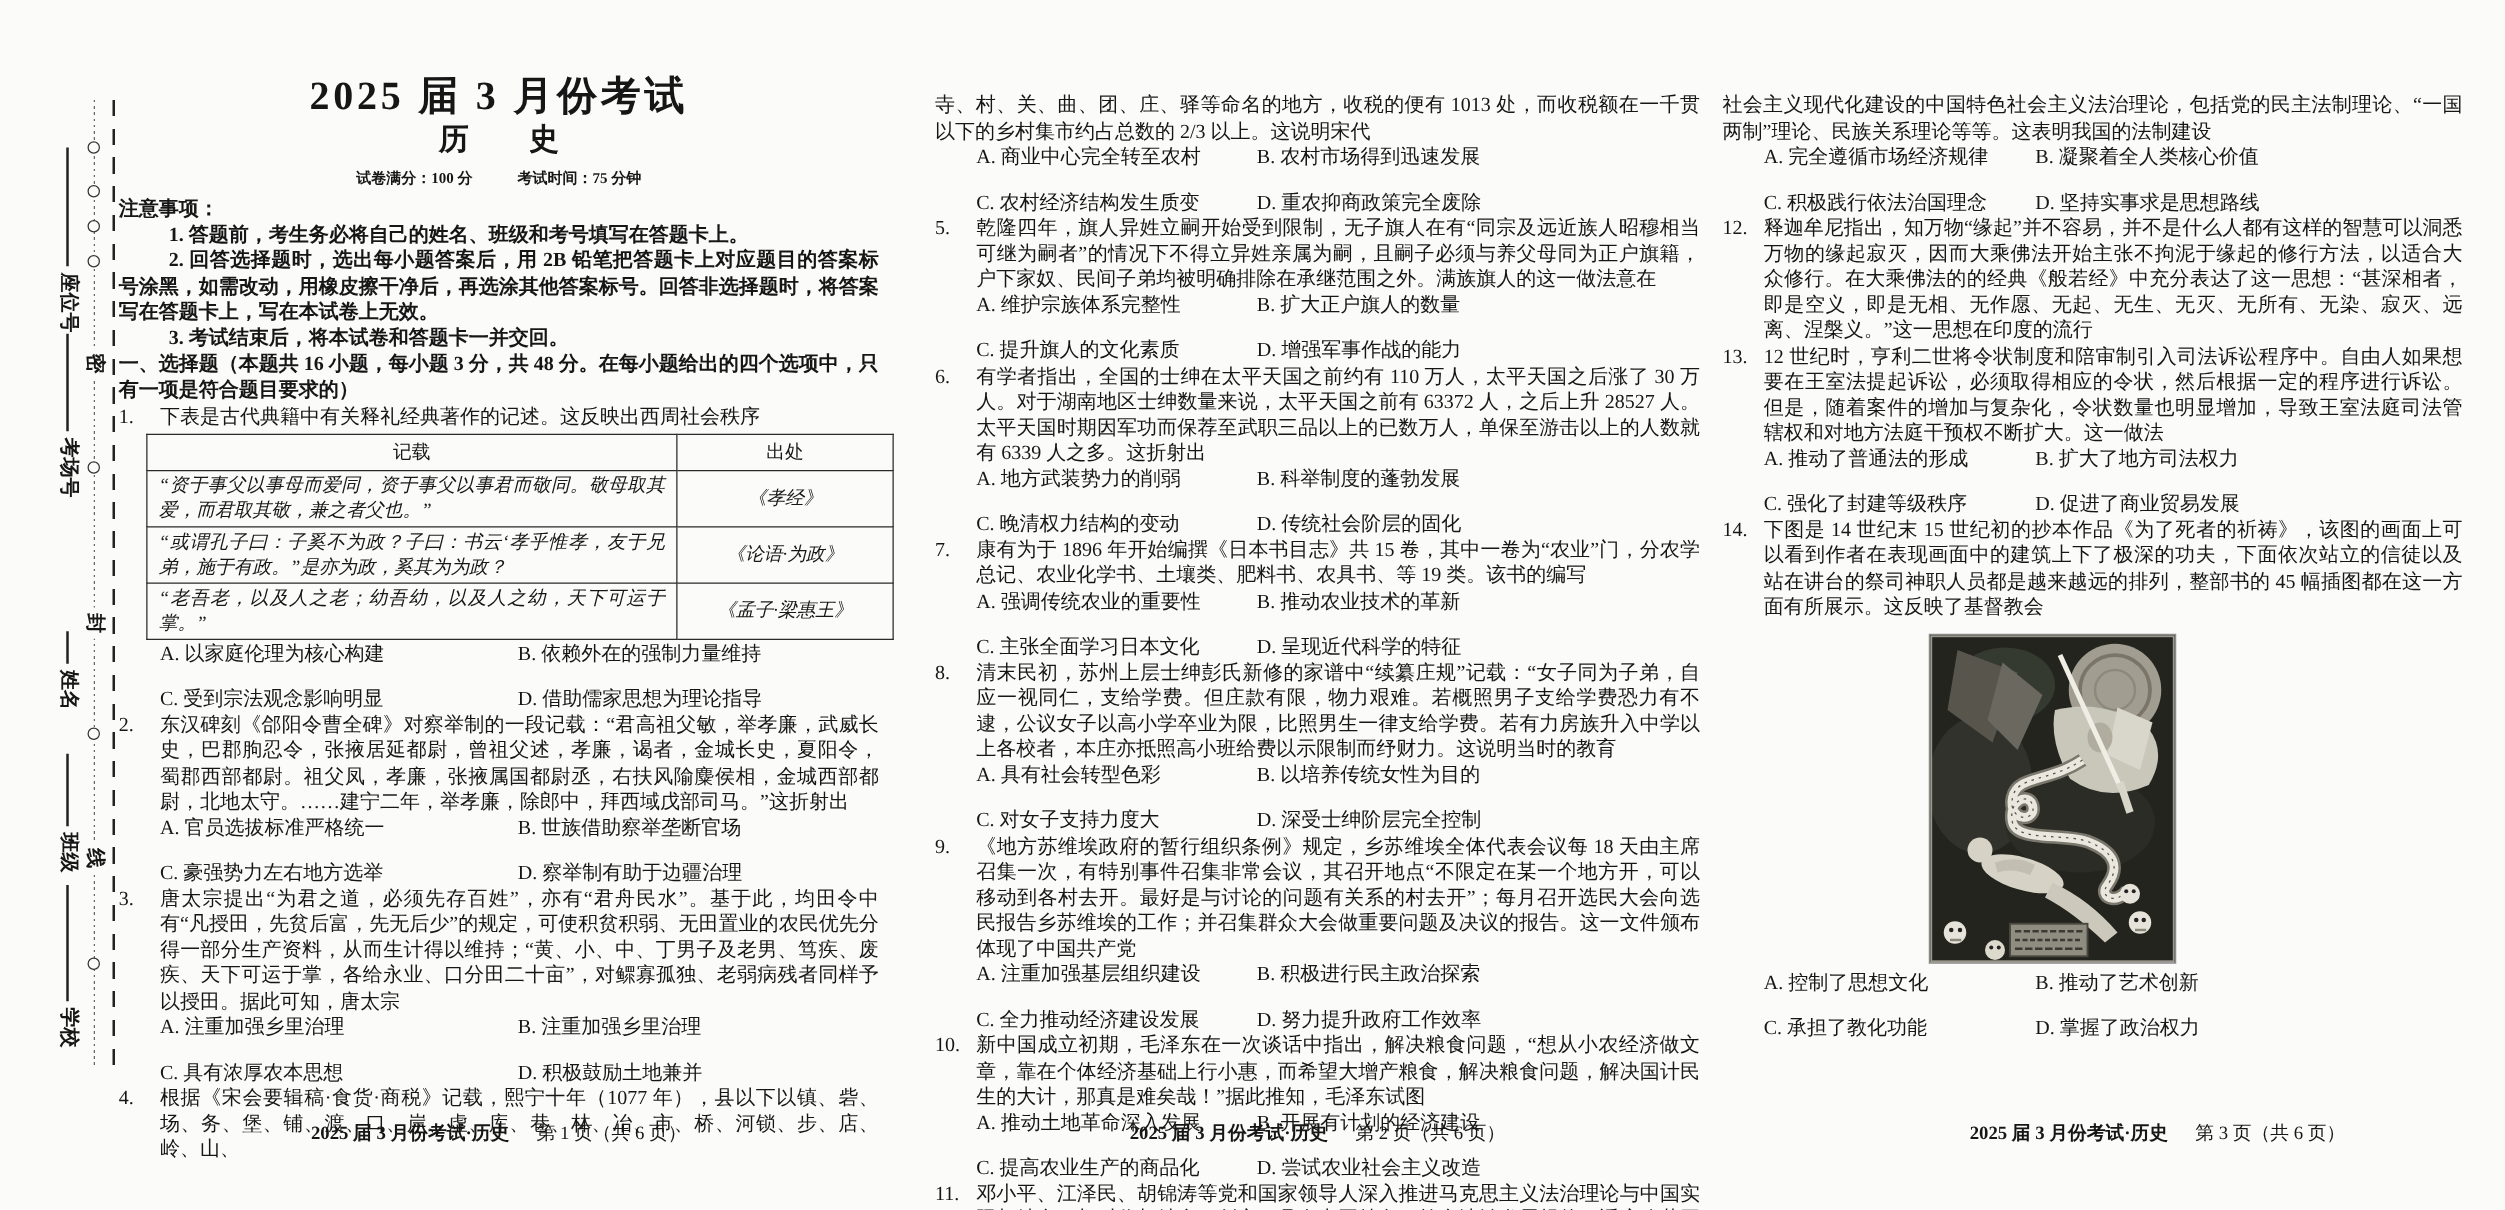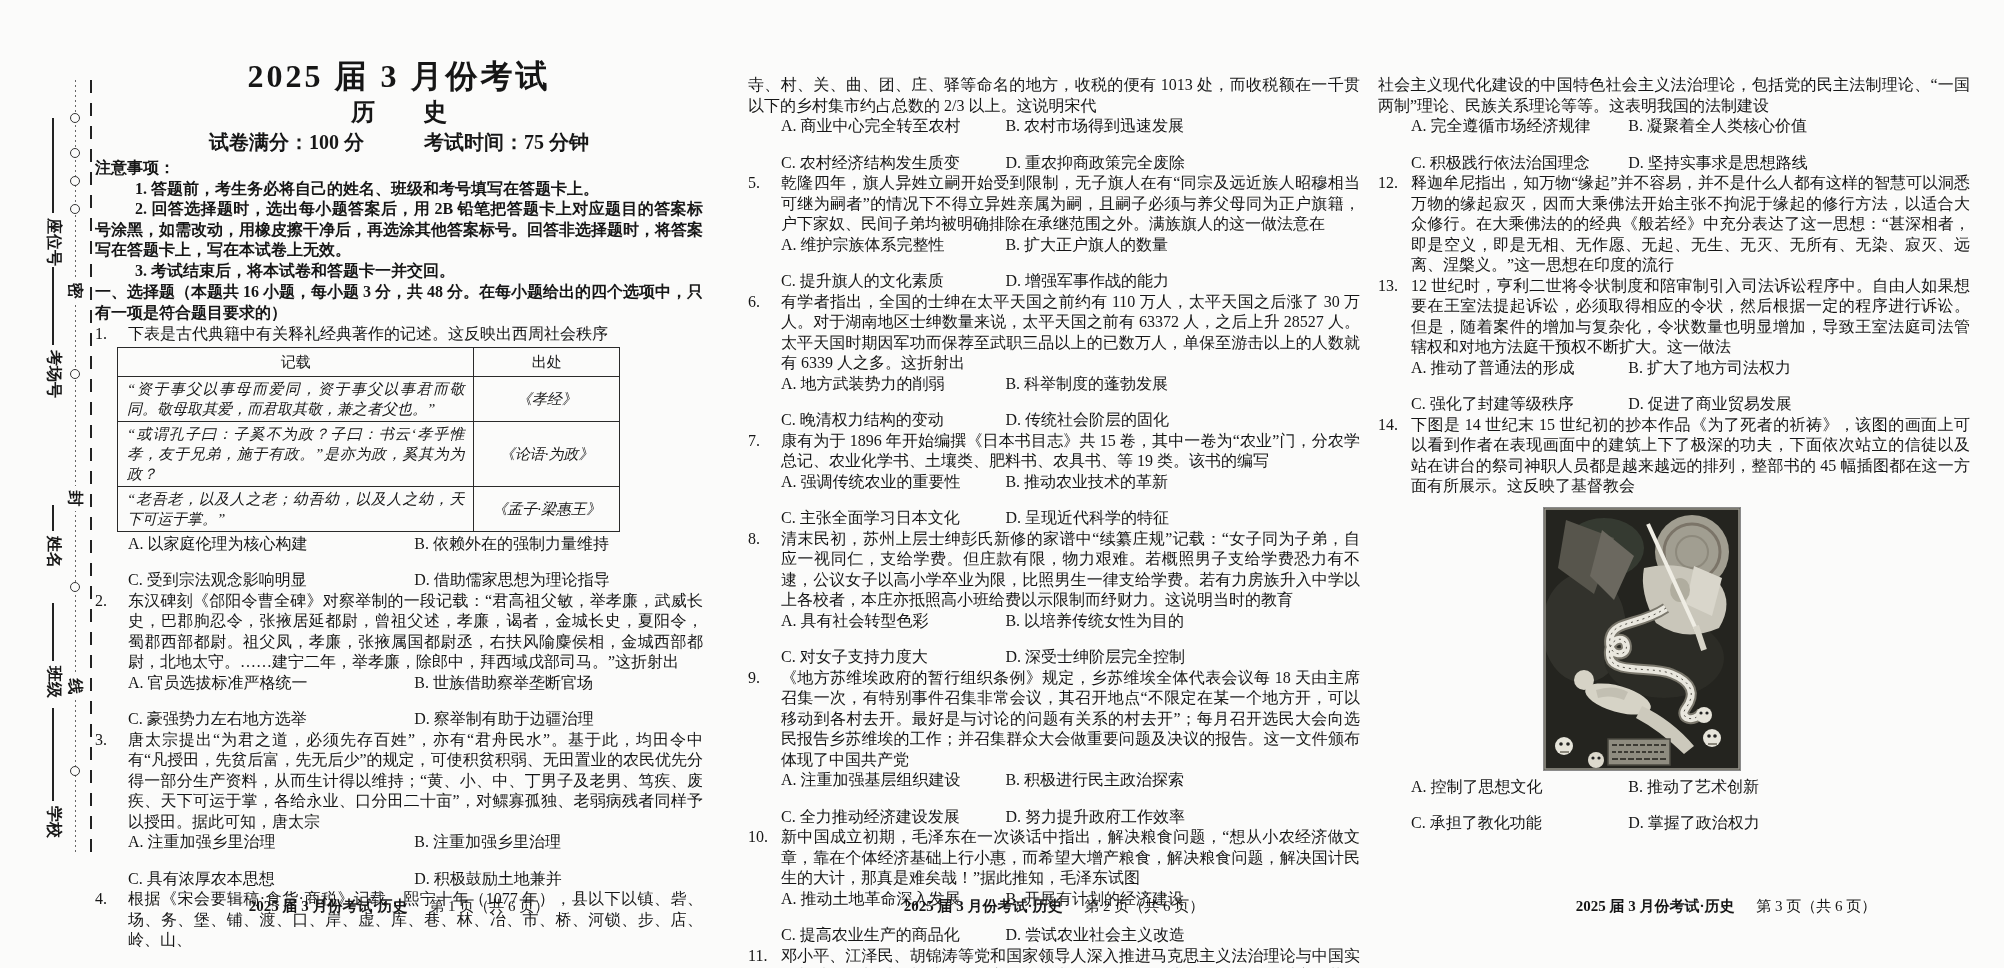--- a/index.html
+++ b/index.html
@@ -4,34 +4,34 @@
 <style>
   html,body{margin:0;padding:0;}
   body{width:2004px;height:968px;background:#fbfbfa;color:#161616;overflow:hidden;position:relative;
        font-family:"Liberation Serif","DejaVu Serif",serif;}
   .col{position:absolute;top:55px;font-size:16px;line-height:20.5px;text-align:justify;}
   #col1{left:95px;width:608px;}
   #col2{left:748px;width:612px;padding-top:20px;}
   #col3{left:1378px;width:592px;padding-top:20px;}
   .title{text-align:center;font-weight:bold;font-size:32px;line-height:38px;margin:2px 0 0 0;letter-spacing:3px;}
   .subject{text-align:center;font-weight:bold;font-size:24px;line-height:34px;margin:0;}
-  .info{text-align:center;font-weight:bold;font-size:20px;line-height:27px;margin:0 0 2px 0;}
+  .info{text-align:center;font-weight:bold;font-size:12px;line-height:27px;margin:0 0 2px 0;}
   .notice-h{font-weight:bold;margin:0;}
   .notice-item{margin:0;text-indent:2.5em;font-weight:bold;}
   .section-h{font-weight:bold;margin:1px 0;}
   .q{position:relative;padding-left:33px;margin:0;}
   .qnum{position:absolute;left:0;top:0;width:30px;}
   .q p{margin:0;}
   .cont{margin:0;}
   .opts{display:grid;padding-left:33px;gap:16px;}
   #col1 .opts{grid-template-columns:47% 53%;}
   #col2 .opts,#col3 .opts{grid-template-columns:36% 64%;}
   .opt{white-space:nowrap;}
   .q .opts{padding-left:0;}
-  table.qtable{border-collapse:collapse;margin:2px 0 2px 22px;width:503px;font-size:15px;table-layout:fixed;}
+  table.qtable{border-collapse:collapse;margin:2px 0 2px 22px;width:598px;font-size:15px;table-layout:fixed;}
   .qtable th,.qtable td{border:1.6px solid #2a2a2a;padding:2px 9px;vertical-align:middle;line-height:20px;}
   .qtable th{font-weight:normal;text-align:center;height:24px;}
   td.rec{font-style:italic;}
   td.src{text-align:center;font-style:italic;white-space:nowrap;padding:2px 2px;}
   .footer{position:absolute;top:897px;font-size:15px;text-align:center;}
   #footer1{left:95px;width:608px;}
   #footer2{left:748px;width:612px;}
   #footer3{left:1430px;width:592px;}
   .footer .fb{font-weight:bold;}
   .footer .fp{margin-left:18px;}

